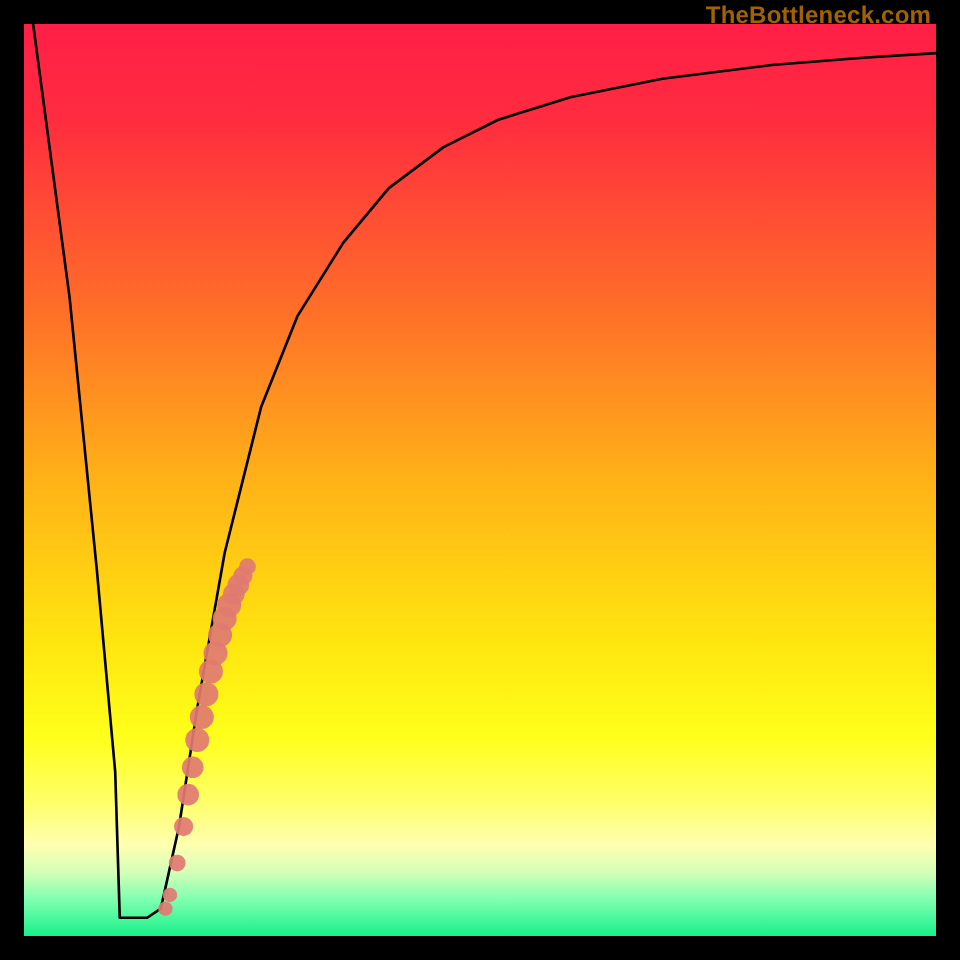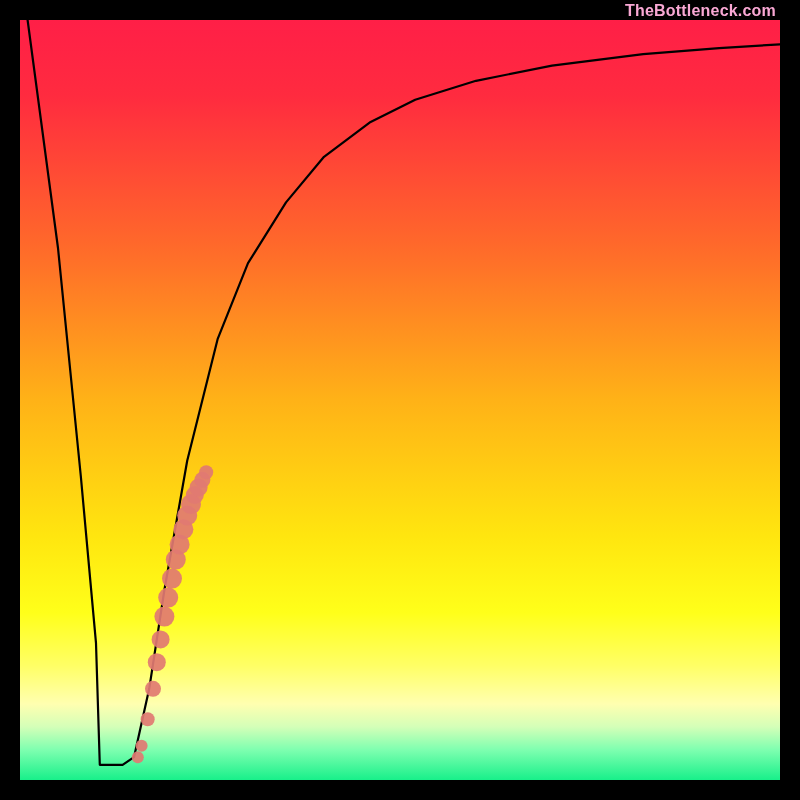--- a/index.html
+++ b/index.html
@@ -22,22 +22,22 @@
     left: 20px;
     top: 20px;
     width: 760px;
     height: 760px;
     overflow: hidden;
   }
   .watermark {
     position: absolute;
     top: 2px;
     right: 24px;
-    color: #f9a8d4;
-    font-size: 16px;
+    color: #a16207;
+    font-size: 20px;
     font-weight: 600;
     letter-spacing: 0.2px;
     user-select: none;
     text-align: center;
   }
   svg { position: absolute; left: 0; top: 0; }
 </style>
 </head>
 <body>
 

